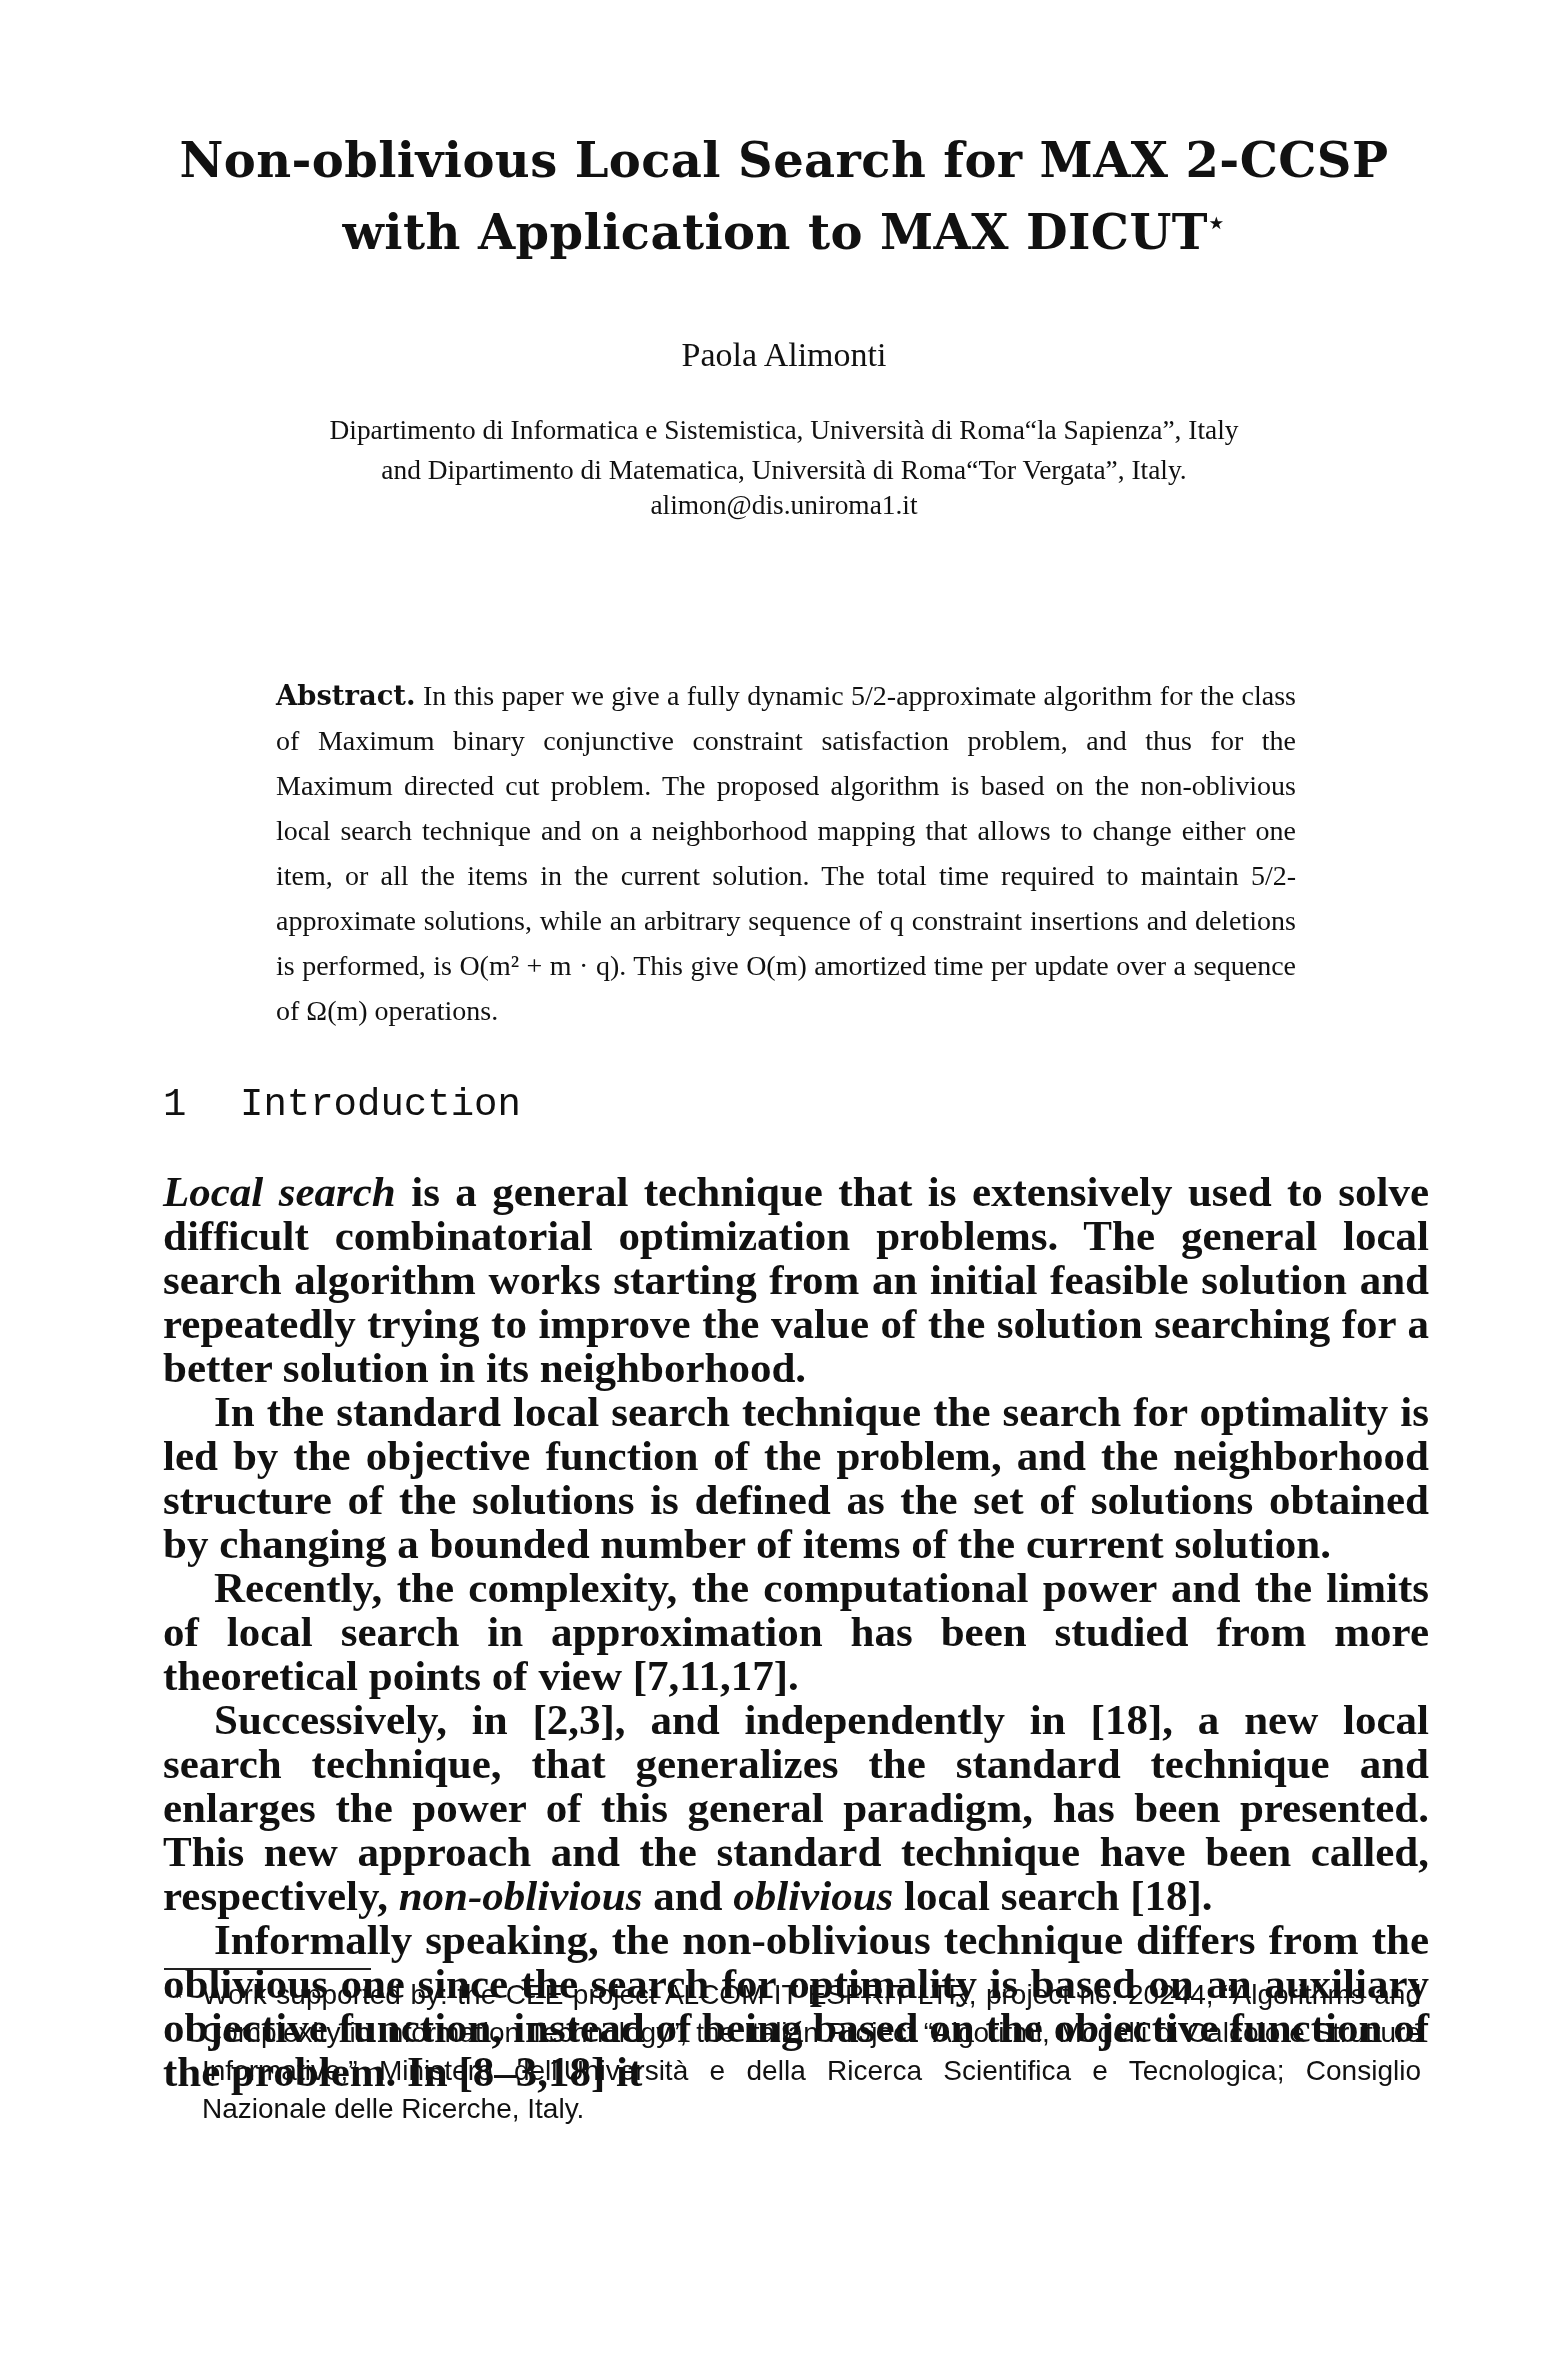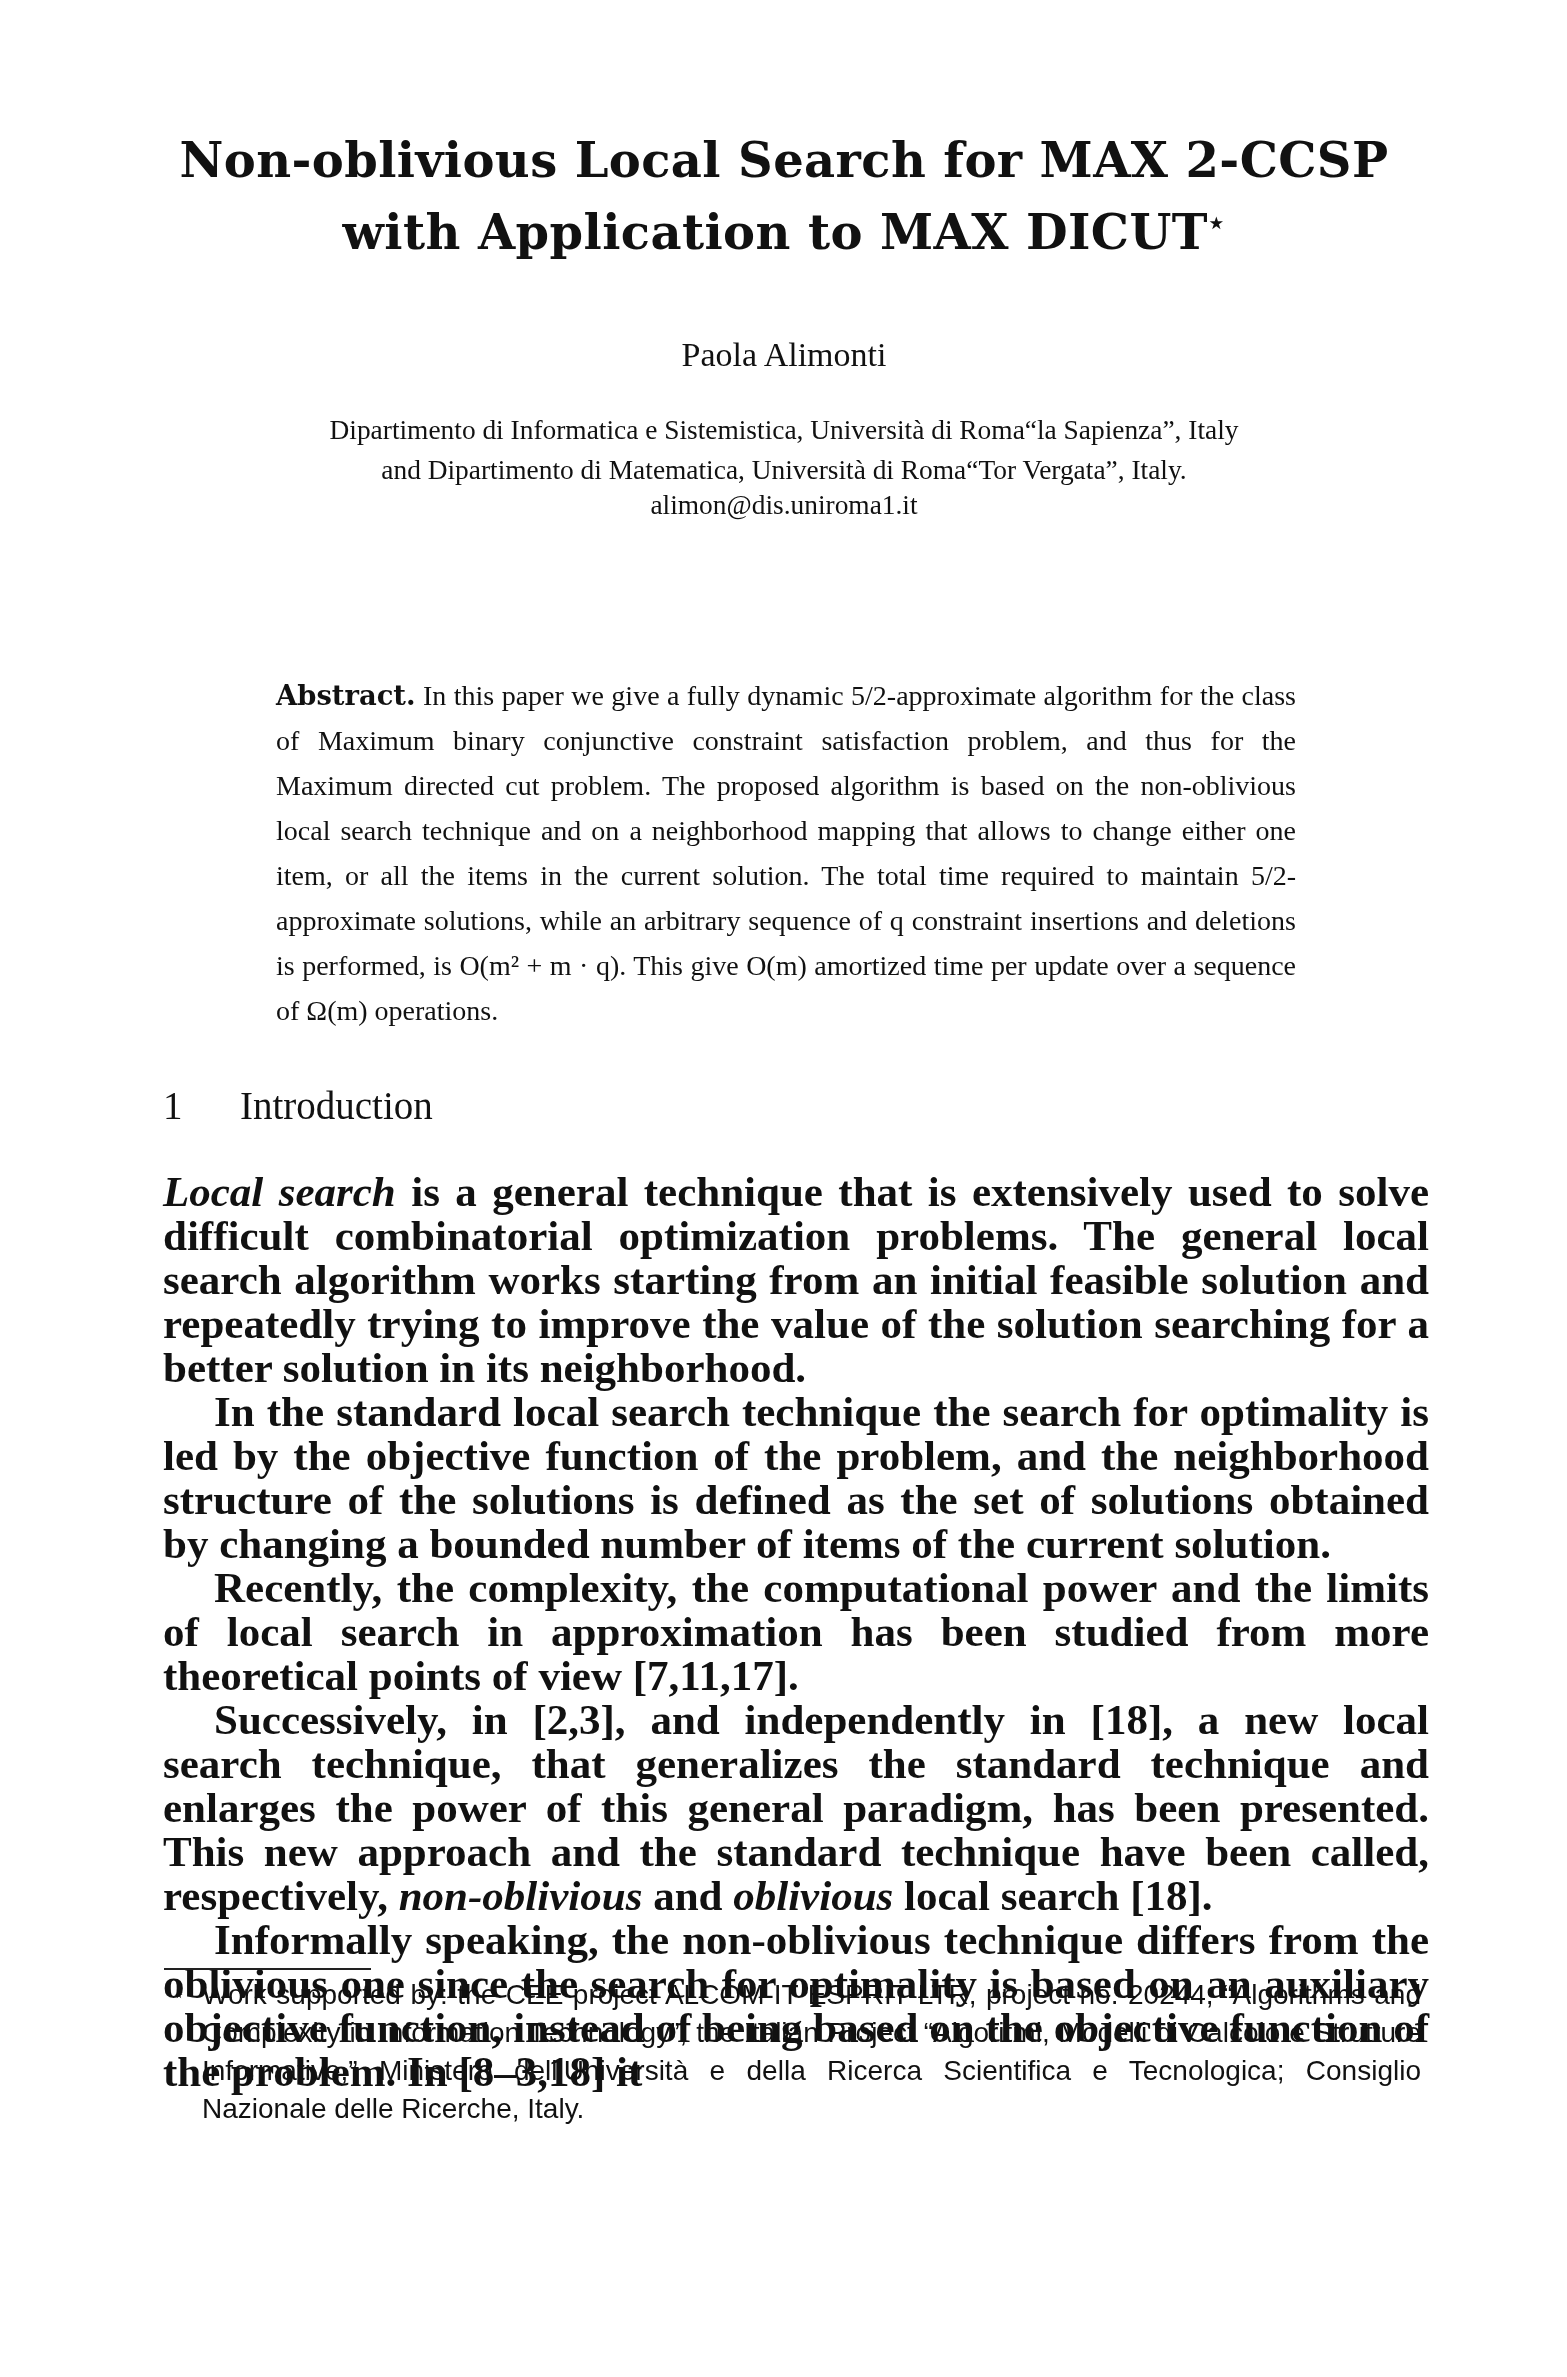--- a/index.html
+++ b/index.html
@@ -20,21 +20,21 @@
   .affil.a1 { top: 399px; }
   .affil.a2 { top: 439px; }
   .email { position: absolute; top: 478px; left: 0; width: 1568px; text-align: center; font-size: 27.4px; font-family: "Liberation Serif", serif; }
   .abstract {
     position: absolute; left: 276px; top: 661px; width: 1020px;
     font-family: "Liberation Serif", serif; font-size: 28px; line-height: 45px;
     text-align: justify;
   }
   .abstract b { font-family: "DejaVu Serif", serif; font-size: 27.4px; }
   .section {
-    position: absolute; left: 163px; top: 1071px; font-family: Liberation Serif, serif;
+    position: absolute; left: 163px; top: 1071px; font-family: Liberation Mono, monospace;
     font-size: 39px; font-weight: normal;
   }
   .section .num { display: inline-block; width: 77px; }
   .body {
     position: absolute; left: 163px; top: 1158px; width: 1266px;
     font-family: "Liberation Serif", serif; font-size: 43px; line-height: 44px;
     text-align: justify;
     font-weight: bold;
   }
   .body p { margin: 0; }

